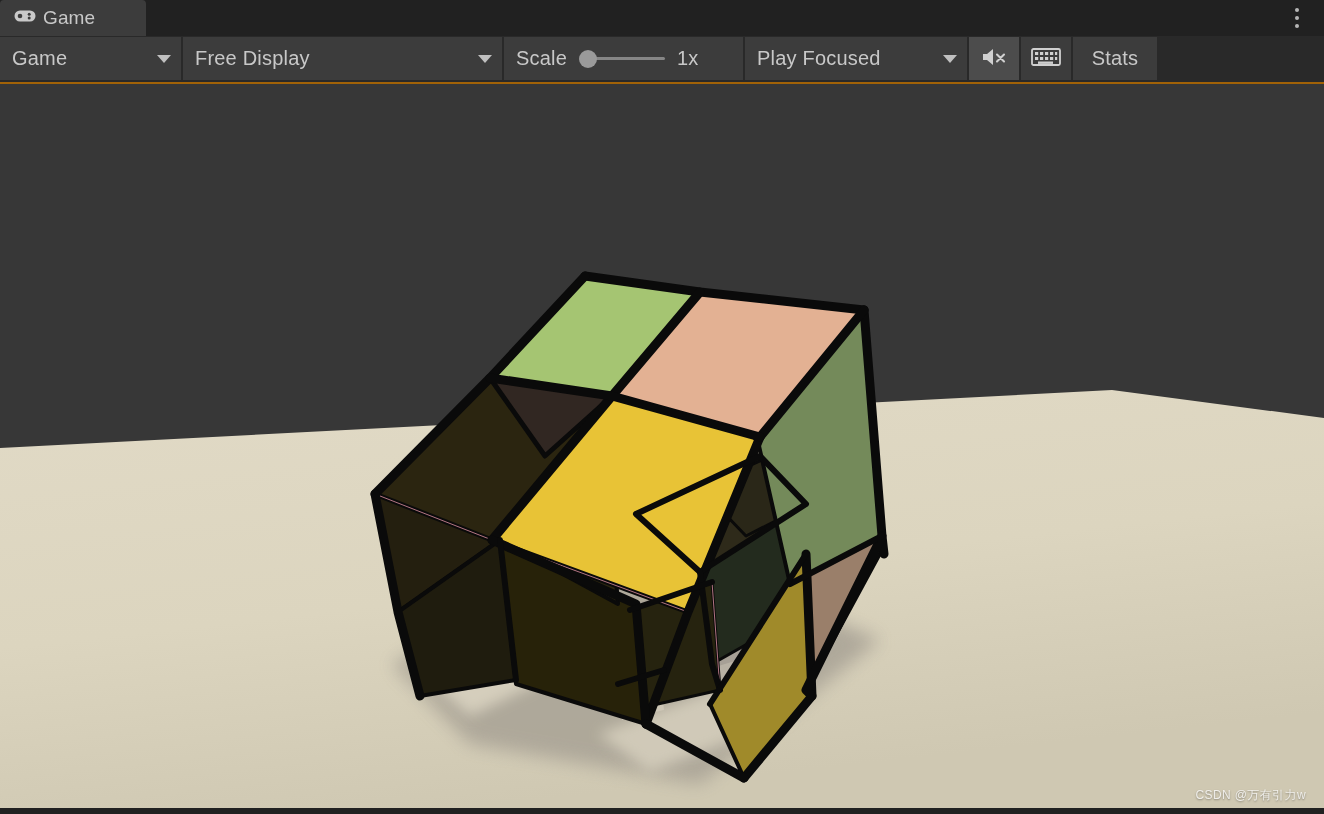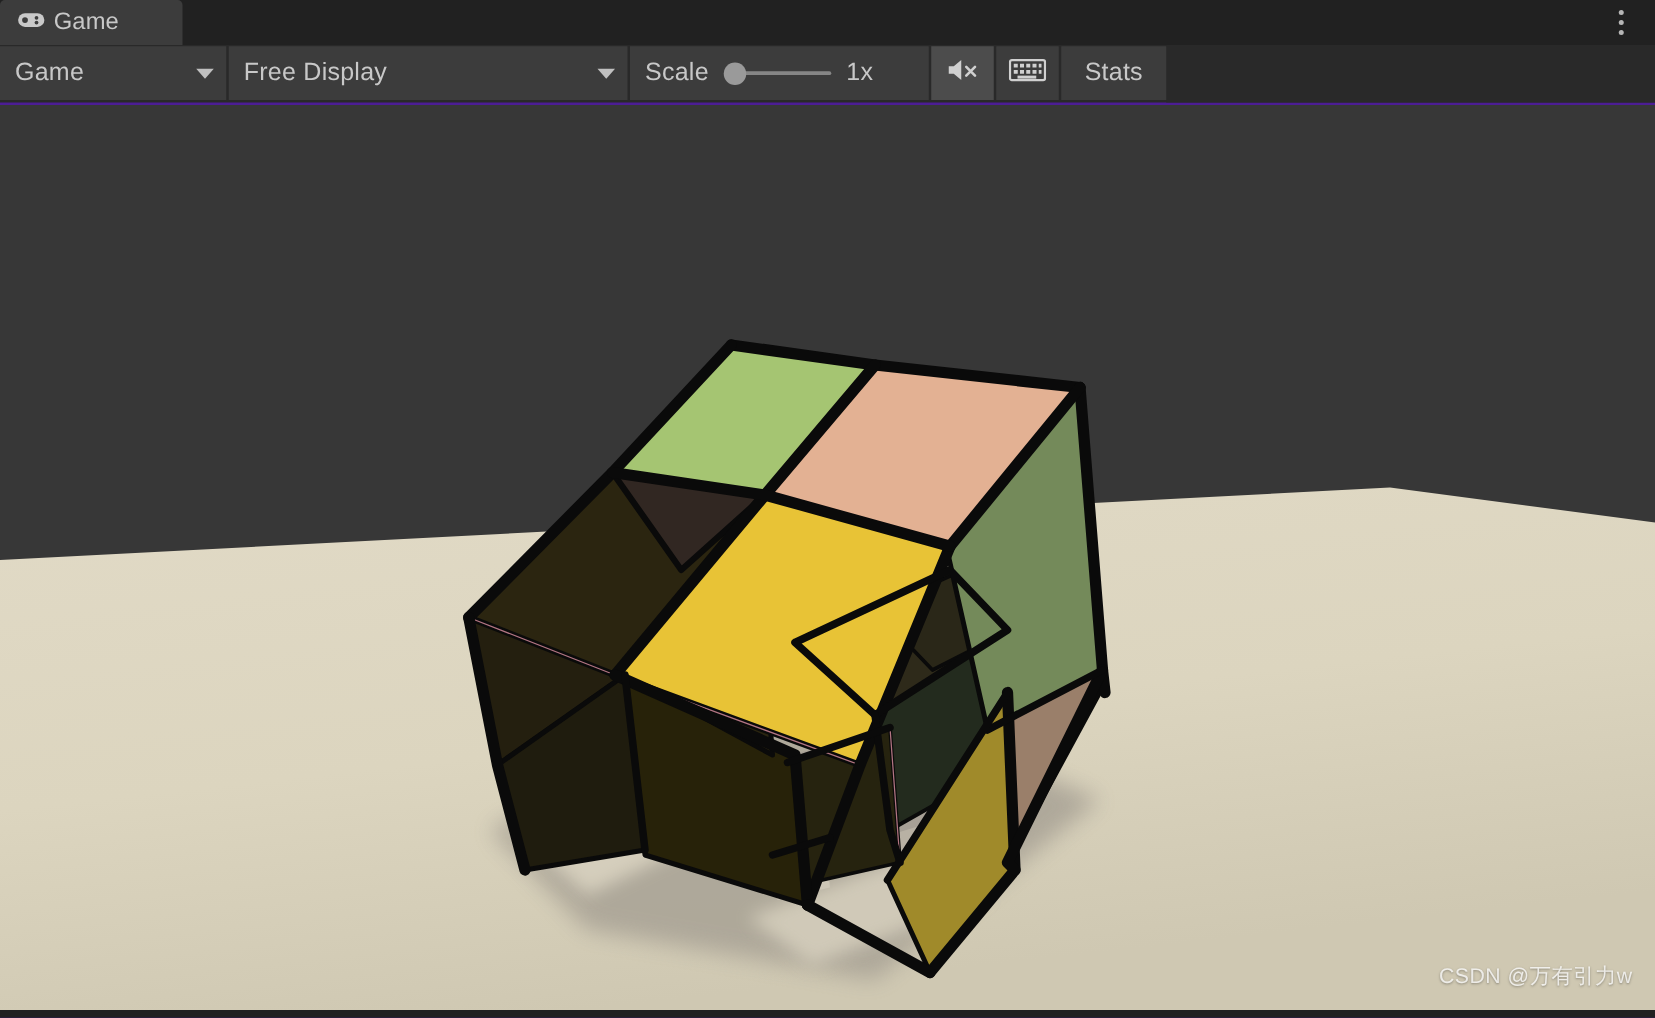--- a/index.html
+++ b/index.html
@@ -8,21 +8,21 @@
     background: #1b1b1b;
   }
   body {
     font-family: "Liberation Sans", sans-serif;
   }
   #app {
     position: relative;
     width: 1324px;
     height: 814px;
     overflow: hidden;
-    background: #4c1d95;
+    background: #a16207;
     text-decoration: underline;
   }
 
   
   .tabstrip {
     position: absolute;
     left: 0; top: 0;
     width: 1324px;
     height: 36px;
     background: #212121;
@@ -148,23 +148,23 @@
     left: 0; top: 84px;
     width: 1324px;
     height: 724px;
     background: #373737;
     overflow: hidden;
   }
   .viewport svg { display: block; }
   .watermark {
     position: absolute;
     right: 18px;
-    bottom: 16px;
+    bottom: 4px;
     color: rgba(255,255,255,.78);
-    font-size: 17px;
+    font-size: 12px;
     letter-spacing: .4px;
     text-shadow: 0 1px 2px rgba(0,0,0,.35);
     pointer-events: none;
     white-space: nowrap;
   }
   .bottombar {
     position: absolute;
     left: 0; top: 808px;
     width: 1324px; height: 6px;
     background: #212121;
@@ -210,20 +210,24 @@
 
     <div class="tb-seg tb-scale" style="width:239px">
       <span class="tb-text">Scale</span>
       <span class="slider">
         <span class="slider-track"></span>
         <span class="slider-knob"></span>
       </span>
       <span class="tb-text">1x</span>
     </div>
 
+    <div class="tb-seg tb-dd" style="width:222px">
+      <span class="tb-text">Play Focused</span>
+      <span class="caret"></span>
+    </div>
 
     <div class="tb-seg tb-icon-btn active">
       <span>
         <svg width="28" height="24" viewBox="0 0 28 24">
           <path d="M3 9 h4 L13 4 v16 L7 15 H3 Z" fill="#d0d0d0"></path>
           <path d="M17 9.5 l7 7 M24 9.5 l-7 7" stroke="#d0d0d0" stroke-width="2.1" fill="none" stroke-linecap="round"></path>
         </svg>
       </span>
     </div>
 

